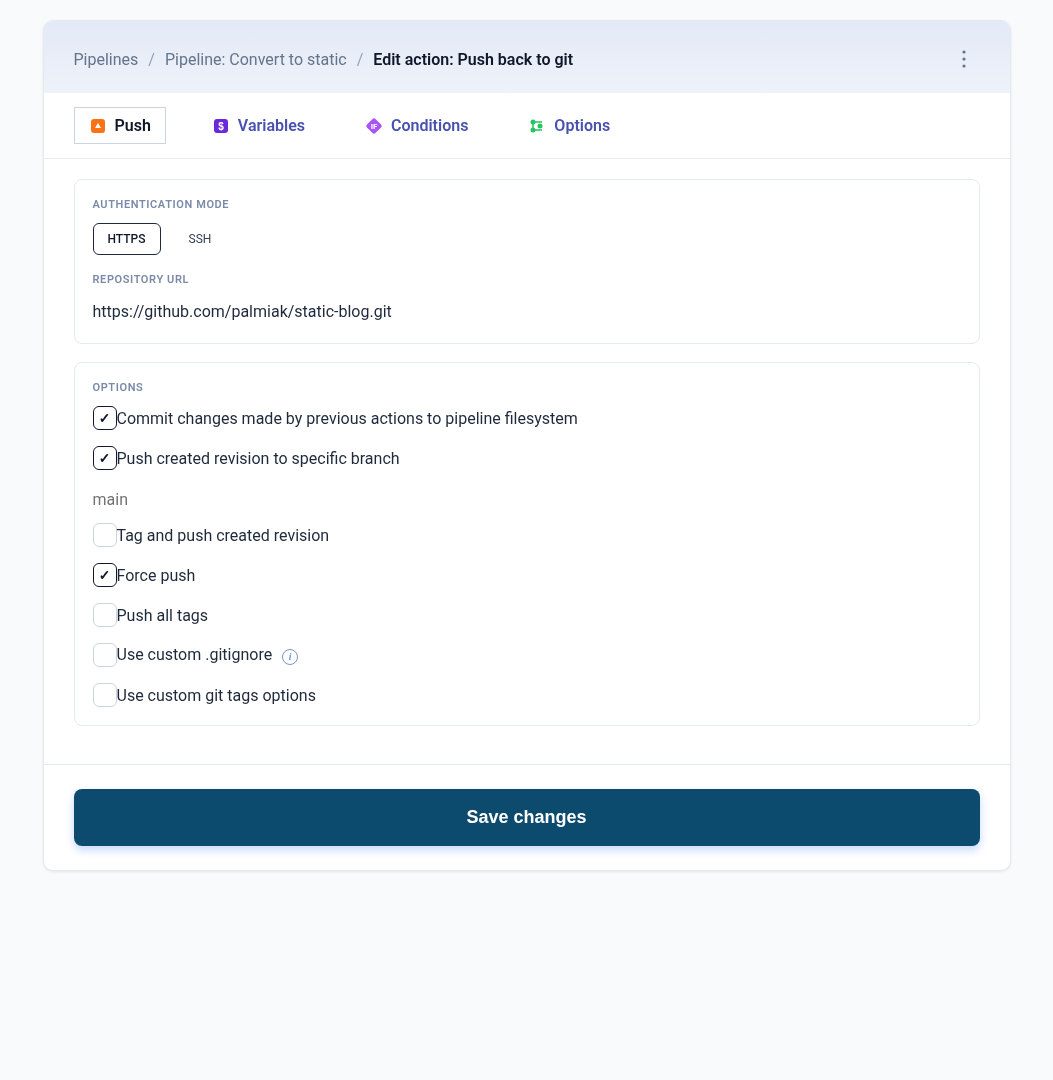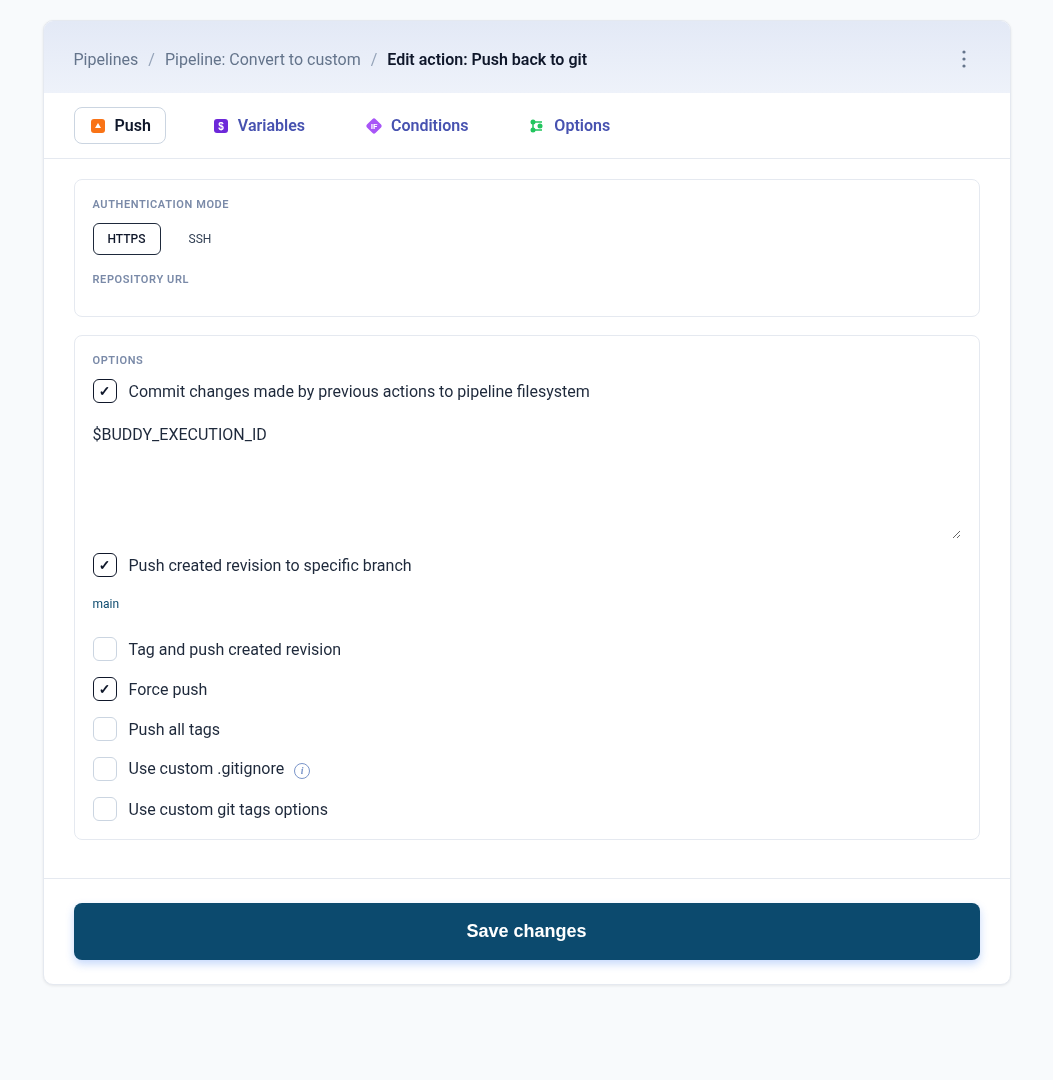--- a/index.html
+++ b/index.html
@@ -56,21 +56,21 @@
       align-items: center;
     }
     .tab {
       display: flex;
       align-items: center;
       gap: 8px;
       font-size: 16px;
       font-weight: 600;
       cursor: pointer;
       padding: 8px 14px;
-      border-radius: 8px;
+      border-radius: 0;
     }
     .tab.active {
       border: 1.5px solid #cbd5e1;
       background: #fff;
       color: #0f172a;
     }
     .tab:not(.active) { color: #4752b0; }
     .tab-icon { width: 18px; height: 18px; display: flex; align-items: center; justify-content: center; }
     .content { padding: 20px 30px; }
     .section {
@@ -113,21 +113,20 @@
     .field-row {
       display: flex;
       gap: 40px;
     }
     .field-col { flex: 1; }
     .field-block { margin-bottom: 28px; }
     .field-block:last-child { margin-bottom: 0; }
     .checkbox-row {
       display: flex;
       align-items: center;
-      gap: 12px;
       margin-bottom: 16px;
     }
     .checkbox-row:last-child { margin-bottom: 0; }
     .checkbox {
       width: 24px; height: 24px;
       border: 1.5px solid #cbd5e1;
       border-radius: 6px;
       display: flex;
       align-items: center;
       justify-content: center;
@@ -153,24 +152,24 @@
       border: none;
       resize: vertical;
       font-size: 16px;
       font-family: inherit;
       padding: 6px 0;
       outline: none;
       color: #1e293b;
       margin-bottom: 10px;
     }
     .plain-input {
-      font-size: 12px;
+      font-size: 16px;
       padding: 4px 0;
-      margin-bottom: 22px;
-      color: #0c4a6e;
+      margin-bottom: 10px;
+      color: #737373;
     }
     .info-icon {
       display: inline-flex;
       align-items: center;
       justify-content: center;
       width: 16px; height: 16px;
       border: 1.5px solid #7a95c9;
       border-radius: 50%;
       font-size: 10px;
       color: #7a95c9;
@@ -197,21 +196,21 @@
     }
   </style>
 </head>
 <body>
 
 <div class="container">
   <div class="header">
     <div class="breadcrumb">
       <a>Pipelines</a>
       <span class="sep">/</span>
-      <a>Pipeline: Convert to custom</a>
+      <a>Pipeline: Convert to static</a>
       <span class="sep">/</span>
       <span class="current">Edit action: Push back to git</span>
     </div>
     <div class="more-btn">
       <svg width="4" height="18" viewBox="0 0 4 18">
         <circle cx="2" cy="2" r="1.6" fill="#64748b"></circle>
         <circle cx="2" cy="9" r="1.6" fill="#64748b"></circle>
         <circle cx="2" cy="16" r="1.6" fill="#64748b"></circle>
       </svg>
     </div>
@@ -261,33 +260,33 @@
   <div class="content">
     <div class="section">
       <div class="label-small">Authentication Mode</div>
       <div class="toggle-group">
         <div class="toggle-btn active">HTTPS</div>
         <div class="toggle-btn">SSH</div>
       </div>
 
       <div class="field-block">
         <div class="label-small">Repository URL</div>
+        <div class="field-value">https://github.com/palmiak/static-blog.git</div>
       </div>
 
     </div>
 
     <div class="section">
       <div class="label-small">Options</div>
 
       <div class="checkbox-row">
         <div class="checkbox checked"></div>
         <span class="checkbox-label">Commit changes made by previous actions to pipeline filesystem</span>
       </div>
 
-      <textarea class="textarea" style="">$BUDDY_EXECUTION_ID</textarea>
 
       <div class="checkbox-row">
         <div class="checkbox checked"></div>
         <span class="checkbox-label">Push created revision to specific branch</span>
       </div>
 
       <div class="plain-input">main</div>
 
       <div class="checkbox-row">
         <div class="checkbox"></div>

